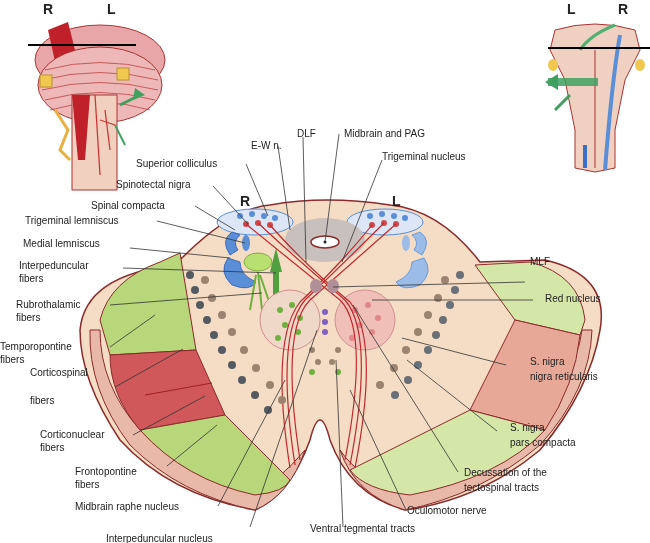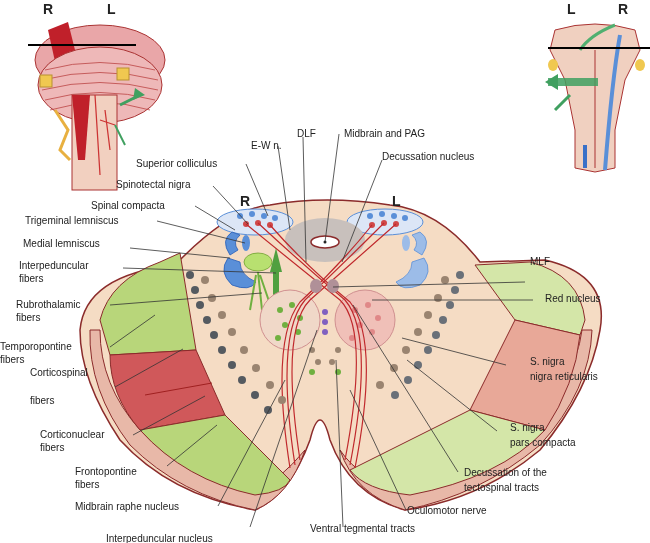--- a/index.html
+++ b/index.html
@@ -231,21 +231,21 @@
     <line x1="506" y1="365" x2="402" y2="338"></line>
     <line x1="533" y1="300" x2="372" y2="300"></line>
     <line x1="525" y1="282" x2="333" y2="287"></line>
   </g>
 </svg>
 
 <div class="lbl" style="left:136px;top:157px">Superior colliculus</div>
 <div class="lbl" style="left:251px;top:139px">E-W n.</div>
 <div class="lbl" style="left:297px;top:127px">DLF</div>
 <div class="lbl" style="left:344px;top:127px">Midbrain and PAG</div>
-<div class="lbl" style="left:382px;top:150px">Decussation nucleus</div>
+<div class="lbl" style="left:382px;top:150px">Trigeminal nucleus</div>
 <div class="lbl" style="left:116px;top:178px">Spinotectal nigra</div>
 <div class="lbl" style="left:91px;top:199px">Spinal compacta</div>
 <div class="lbl" style="left:25px;top:214px">Trigeminal lemniscus</div>
 <div class="lbl" style="left:23px;top:237px">Medial lemniscus</div>
 <div class="lbl" style="left:19px;top:259px">Interpeduncular</div>
 <div class="lbl" style="left:19px;top:272px">fibers</div>
 <div class="lbl" style="left:16px;top:298px">Rubrothalamic</div>
 <div class="lbl" style="left:16px;top:311px">fibers</div>
 <div class="lbl" style="left:0px;top:340px">Temporopontine</div>
 <div class="lbl" style="left:0px;top:353px">fibers</div>

